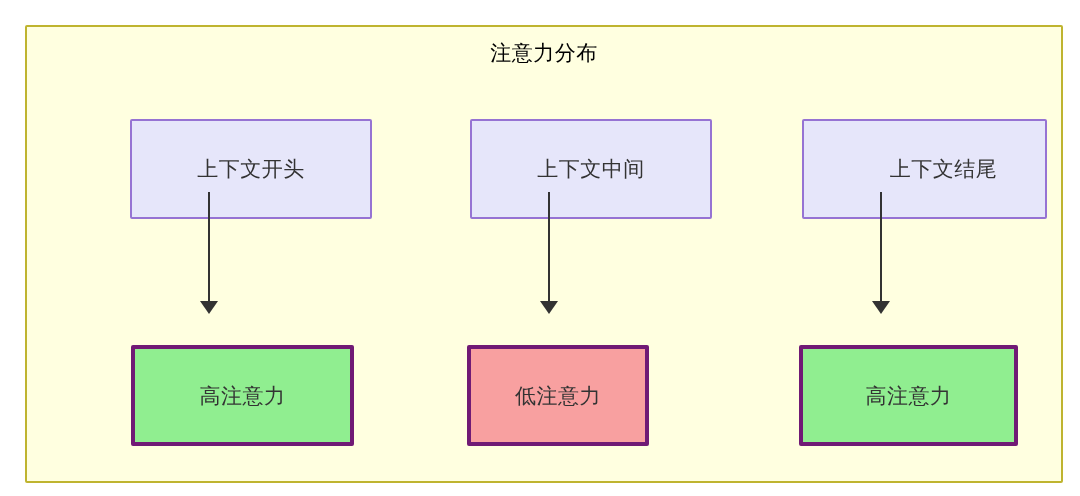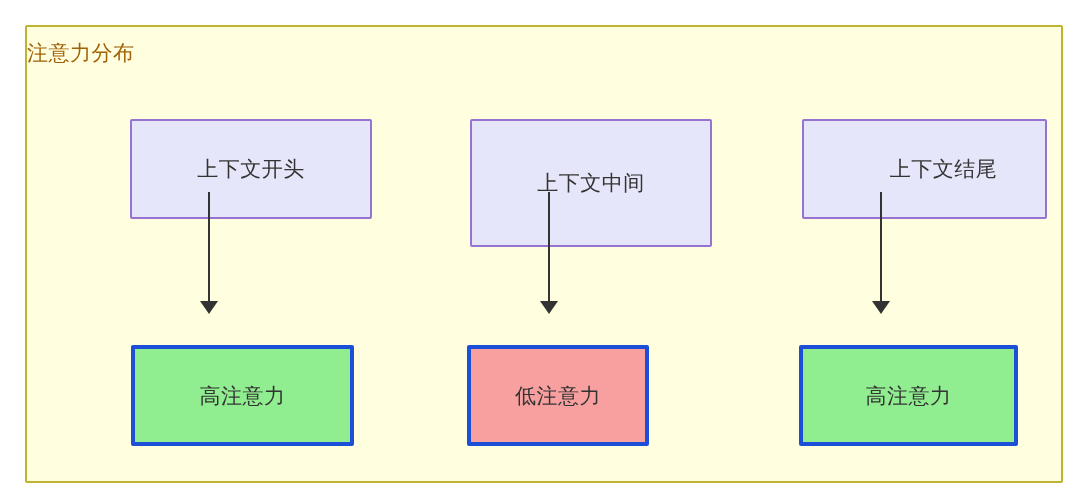--- a/index.html
+++ b/index.html
@@ -32,22 +32,23 @@
     background: #ffffe0;
     border: 2px solid #bfb42f;
     border-radius: 2px;
   }
 
   .subgraph-title {
     position: absolute;
     left: 0;
     top: 12px;
     width: 100%;
+    text-align: center;
     font-size: 21px;
-    color: #a16207;
+    color: #000000;
     letter-spacing: 0.5px;
     white-space: nowrap;
   }
 
   
   .node {
     position: absolute;
     box-sizing: border-box;
     display: flex;
     align-items: center;
@@ -59,30 +60,30 @@
   }
 
   .node.ctx {
     background: #e6e6fa;
     border: 2px solid #9673d3;
     border-radius: 2px;
     margin-left: 15px;
   }
 
   .node.attn {
-    border: 4px solid #1d4ed8;
+    border: 4px solid #701a75;
     border-radius: 2px;
   }
 
   .node.attn-high { background: #90ee90; }
   .node.attn-low  { background: #f8a0a0; }
 
   
   .col1.top { left: 88px;  top: 92px; width: 242px; height: 100px; }
-  .col2.top { left: 428px; top: 92px; width: 242px; height: 128px; align-items: center; }
+  .col2.top { left: 428px; top: 92px; width: 242px; height: 100px; align-items: center; }
   .col3.top { left: 760px; top: 92px; width: 245px; height: 100px; padding-left: 38px; }
 
   .col1.bottom { left: 104px; top: 318px; width: 223px; height: 101px; }
   .col2.bottom { left: 440px; top: 318px; width: 182px; height: 101px; }
   .col3.bottom { left: 772px; top: 318px; width: 219px; height: 101px; }
 
   
   .edge {
     position: absolute;
     width: 2px;

